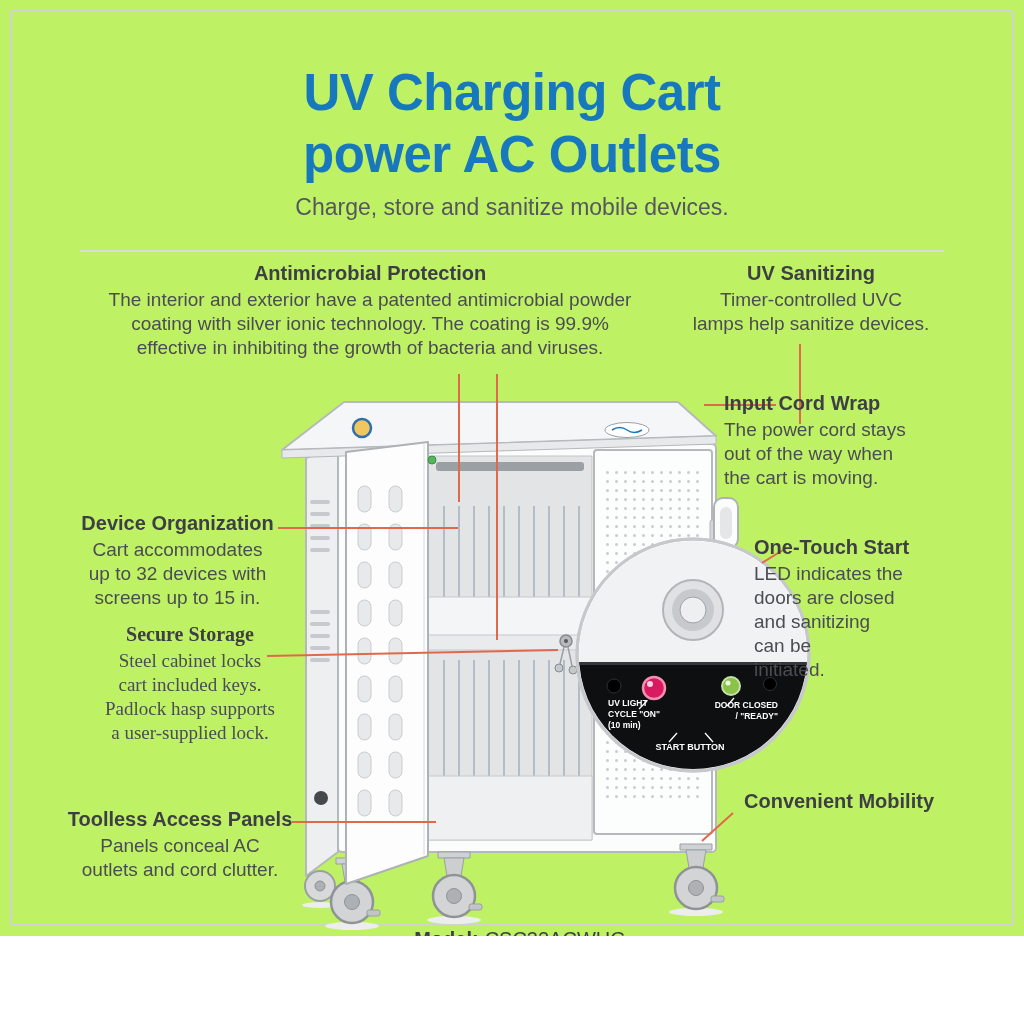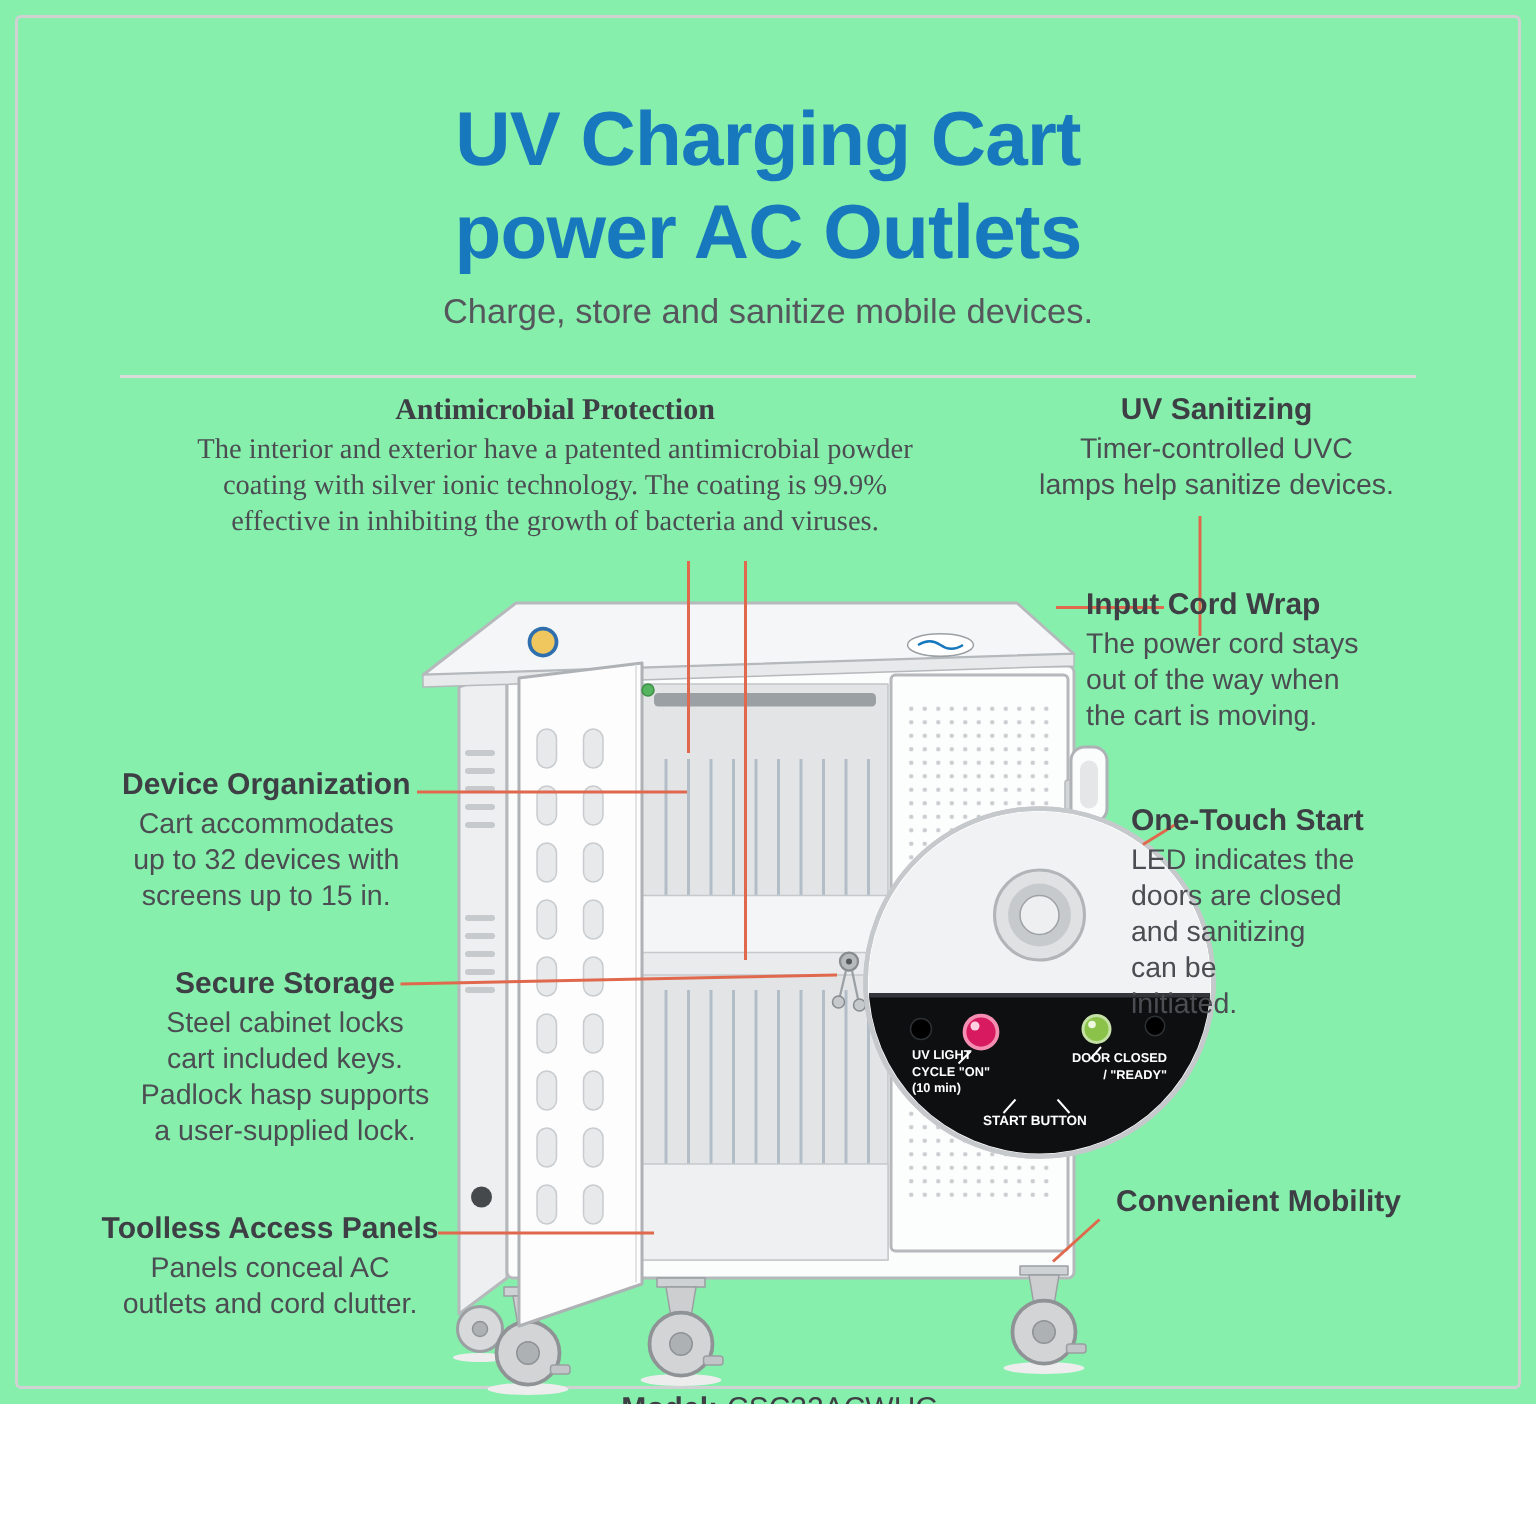--- a/index.html
+++ b/index.html
@@ -1,17 +1,17 @@
 <!DOCTYPE html>
 <html><head>
 <meta charset="utf-8">
 <style>
   * { margin:0; padding:0; box-sizing:border-box; }
   body { font-family:"Liberation Sans", sans-serif; background:#ffffff; }
-  .canvas { position:relative; width:1024px; height:936px; background:#86efac; overflow:hidden; }
+  .canvas { position:relative; width:1024px; height:936px; background:#bef264; overflow:hidden; }
   .frame { position:absolute; left:10px; top:10px; right:10px; bottom:10px;
            border:2px solid #cfd1d3; border-radius:4px; pointer-events:none; }
   .art { position:absolute; left:0; top:0; }
   .title { position:absolute; top:62px; left:0; width:100%; text-align:center;
            color:#1878BE; font-weight:bold; font-size:51px; line-height:62px; letter-spacing:-0.5px; }
   .subtitle { position:absolute; top:194px; left:0; width:100%; text-align:center;
            color:#55575C; font-size:23px; }
   .divider { position:absolute; top:250px; left:80px; width:864px; border-top:2px solid #d9dbdc; }
   .callout { position:absolute; color:#4B4D52; }
   .co-head { font-weight:bold; font-size:20px; color:#3D3F44; margin-bottom:3px; }
@@ -194,21 +194,21 @@
       <line x1="800" y1="344" x2="800" y2="424"></line>
       <line x1="776" y1="405" x2="704" y2="405"></line>
       <line x1="783" y1="550" x2="762" y2="563"></line>
       <line x1="278" y1="528" x2="458" y2="528"></line>
       <line x1="267" y1="656" x2="558" y2="650"></line>
       <line x1="292" y1="822" x2="436" y2="822"></line>
       <line x1="733" y1="813" x2="702" y2="841"></line>
     </g>
   </svg>
 
-  <div class="callout center" style="left:70px; top:262px; width:600px;font-family:Liberation Serif, serif;">
+  <div class="callout center" style="left:70px; top:262px; width:600px;">
     <div class="co-head">Antimicrobial Protection</div>
     <div class="co-body">The interior and exterior have a patented antimicrobial powder
 coating with silver ionic technology. The coating is 99.9%
 effective in inhibiting the growth of bacteria and viruses.</div>
   </div>
 
   <div class="callout center" style="left:678px; top:262px; width:266px;">
     <div class="co-head">UV Sanitizing</div>
     <div class="co-body">Timer-controlled UVC
 lamps help sanitize devices.</div>
@@ -230,21 +230,21 @@
 initiated.</div>
   </div>
 
   <div class="callout center" style="left:55px; top:512px; width:245px;">
     <div class="co-head">Device Organization</div>
     <div class="co-body">Cart accommodates
 up to 32 devices with
 screens up to 15 in.</div>
   </div>
 
-  <div class="callout center" style="left:65px; top:645px; width:250px;">
+  <div class="callout center" style="left:65px; top:623px; width:250px;font-family:Liberation Serif, serif;">
     <div class="co-head">Secure Storage</div>
     <div class="co-body">Steel cabinet locks
 cart included keys.
 Padlock hasp supports
 a user-supplied lock.</div>
   </div>
 
   <div class="callout center" style="left:55px; top:808px; width:250px;">
     <div class="co-head">Toolless Access Panels</div>
     <div class="co-body">Panels conceal AC

